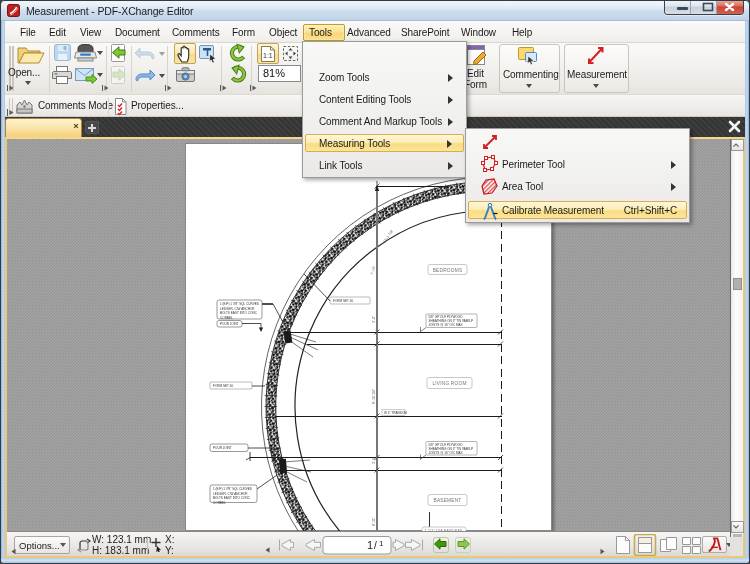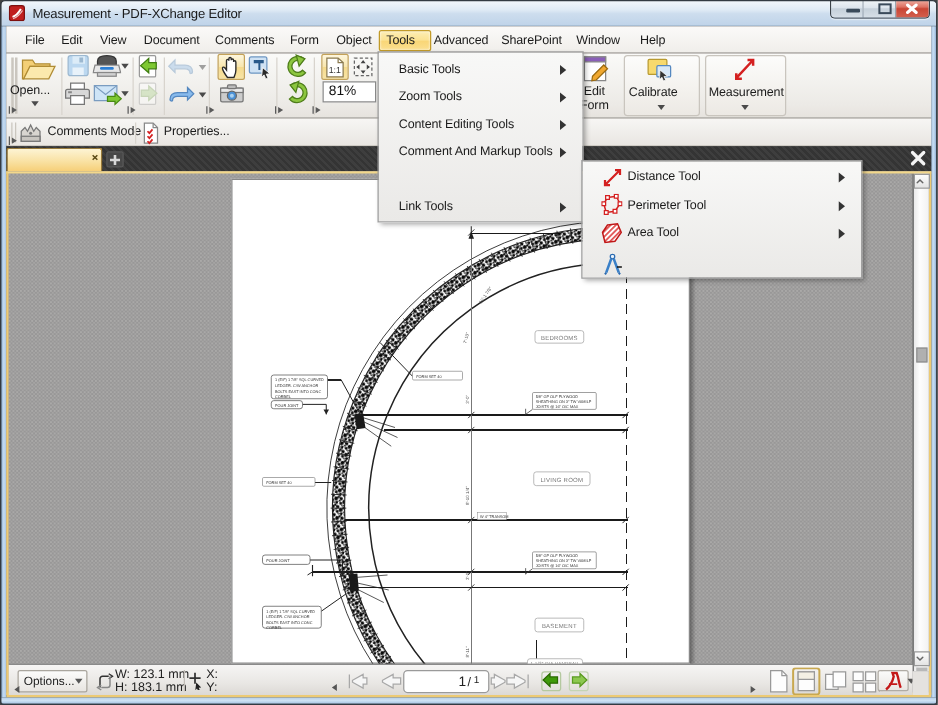--- a/index.html
+++ b/index.html
@@ -243,21 +243,21 @@
 </svg>
 <div class="tlabel" style="left:467px;top:68px">Edit</div>
 <div class="tlabel" style="left:464px;top:79px">Form</div>
 
 <div class="bigbtn" style="left:499px;top:44px;width:61px;height:49px"></div>
 <svg class="abs" style="left:517px;top:46px;width:22px;height:21px" viewBox="0 0 22 21">
  <rect x="1.5" y="1.5" width="15" height="12" rx="1" fill="#f7d96e" stroke="#b89a30"></rect>
  <rect x="8.5" y="6.5" width="11" height="9" rx="1" fill="#d8e8f8" stroke="#5588c0"></rect>
  <path d="M11 10l6 5-2.8.2 1.3 2.8-1.7.8-1.3-3-1.9 2z" fill="#333" stroke="#fff" stroke-width=".6"></path>
 </svg>
-<div class="tlabel" style="left:503px;top:69px">Calibrate</div>
+<div class="tlabel" style="left:503px;top:69px">Commenting</div>
 <div class="dd" style="left:526px;top:84px"></div>
 
 <div class="bigbtn" style="left:564px;top:44px;width:65px;height:49px"></div>
 <svg class="abs" style="left:587px;top:45px;width:18px;height:20px" viewBox="0 0 18 20">
  <path d="M2 17.5L15.5 3M2 13.5V18h4.5M15.5 7.5V3H11" fill="none" stroke="#d42020" stroke-width="2"></path>
 </svg>
 <div class="tlabel" style="left:567px;top:69px">Measurement</div>
 <div class="dd" style="left:593px;top:84px"></div>
 
 <div class="abs" style="left:9px;top:98px;width:1px;height:16px;background:#cac6bf;box-shadow:3px 0 0 #cac6bf"></div>
@@ -490,30 +490,30 @@
  <div class="sbsep" style="left:698px"></div>
  <div class="abs" style="left:695px;top:4px;width:25px;height:17px;border:1px solid #b0aca5;border-radius:2px;background:linear-gradient(#fbfbfa,#e9e6e2)"></div>
       <svg class="abs" style="left:700px;top:5px;width:15px;height:16px" viewBox="0 0 15 17">
   <path d="M1.5 15.5C4.5 13 7 9 8 4.5L7 1.5h3.5l1 3C12.5 9 13 12 14 14" stroke="#c41818" stroke-width="2" fill="none"></path>
   <path d="M4 11h7" stroke="#c41818" stroke-width="1.5"></path>
  </svg>
  <div class="dd" style="left:719px;top:11px;border-top-color:#555"></div>
 </div>
 <div id="sbcorner"></div>
 <div id="toolsmenu" class="menu" style="left:302px;top:41px;width:165px;height:137px">
- <div class="mrow" style="top:3px"><span style="margin-left:14px">Basic Tools</span><i class="marr"></i></div>
  <div class="mrow" style="top:25px"><span style="margin-left:14px">Zoom Tools</span><i class="marr"></i></div>
  <div class="mrow" style="top:47px"><span style="margin-left:14px">Content Editing Tools</span><i class="marr"></i></div>
  <div class="mrow" style="top:69px"><span style="margin-left:14px">Comment And Markup Tools</span><i class="marr"></i></div>
+ <div class="mrow mhl" style="top:92px;height:18px;line-height:18px"><span style="margin-left:13px">Measuring Tools</span><i class="marr" style="top:5px"></i></div>
  <div class="mrow" style="top:113px"><span style="margin-left:14px">Link Tools</span><i class="marr"></i></div>
 </div>
 <div id="submenu" class="menu" style="left:465px;top:128px;width:225px;height:95px">
- <div class="mrow" style="top:2px"><span style="margin-left:34px">Distance Tool</span><i class="marr"></i></div>
  <div class="mrow" style="top:24.5px"><span style="margin-left:34px">Perimeter Tool</span><i class="marr"></i></div>
  <div class="mrow" style="top:47px"><span style="margin-left:34px">Area Tool</span><i class="marr"></i></div>
+ <div class="mrow mhl" style="top:72px;height:18px;line-height:18px"><span style="margin-left:33px">Calibrate Measurement</span><span style="position:absolute;right:9px">Ctrl+Shift+C</span></div>
  <svg class="abs" style="left:16px;top:5px;width:16px;height:16px" viewBox="0 0 16 16">
   <path d="M2 14L14 2M2 10v4h4M14 6V2h-4" fill="none" stroke="#d42020" stroke-width="1.8"></path>
  </svg>
  <svg class="abs" style="left:15px;top:26px;width:17px;height:17px" viewBox="0 0 17 17">
   <path d="M5 3l7-1 3 6-4 6-7 1-2-7z" fill="none" stroke="#d42020" stroke-width="1.2"></path>
   <g fill="#fff" stroke="#d42020">
    <rect x="3.5" y="1.5" width="3" height="3"></rect>
           <rect x="10.5" y="0.5" width="3" height="3"></rect>
    <rect x="13.5" y="6.5" width="3" height="3"></rect>
           <rect x="9.5" y="12.5" width="3" height="3"></rect>

